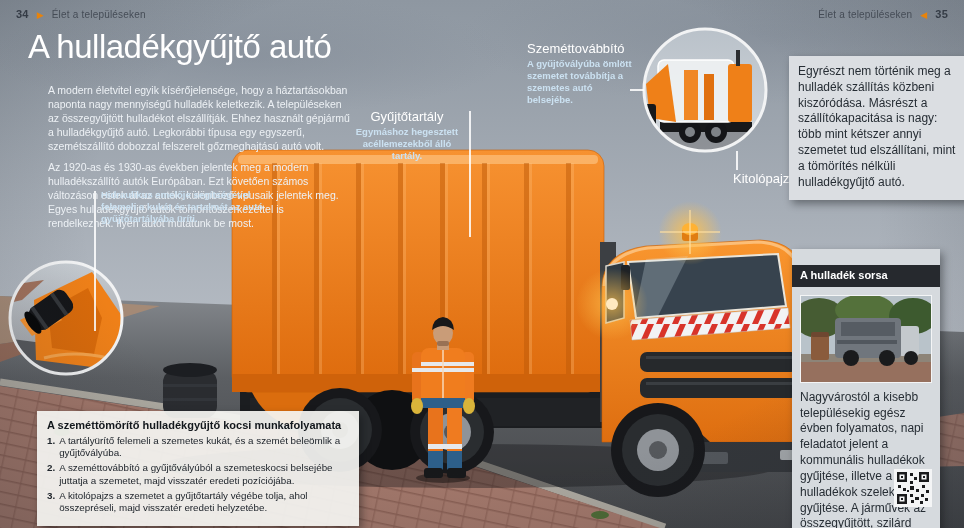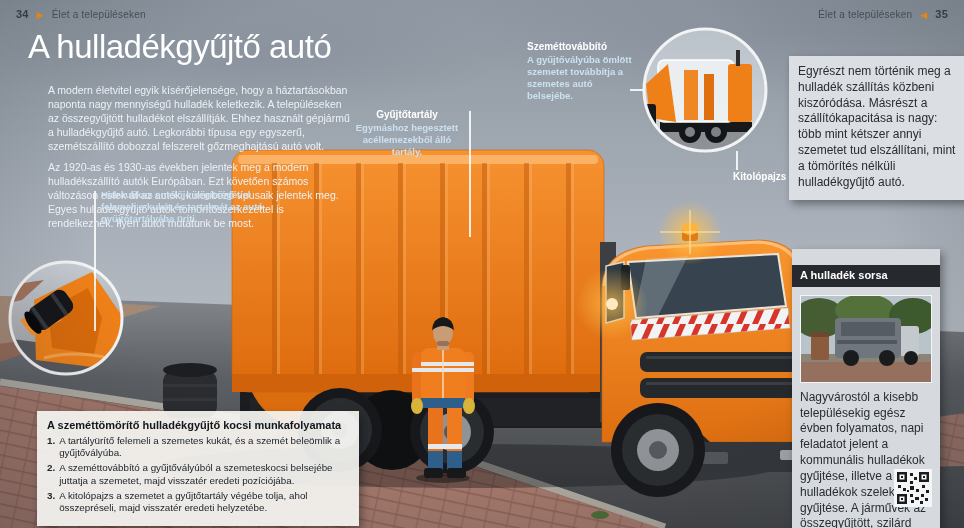--- a/index.html
+++ b/index.html
@@ -15,21 +15,21 @@
   .hdr-left{left:16px;}
   .hdr-right{right:16px;}
   
   .title{position:absolute;left:28px;top:28px;width:330px;margin:0;
          font-size:33px;font-weight:normal;color:#ffffff;letter-spacing:-.5px;}
   .intro{position:absolute;left:28px;top:84px;width:303px;color:#edf1f5;
          font-size:10.5px;line-height:1.33;margin-left:20px;}
   .intro p{margin:0 0 7px 0;}
   
   .callout{position:absolute;color:#fff;}
-  .callout h4{margin:0 0 2px 0;font-size:10px;font-weight:bold;}
+  .callout h4{margin:0 0 2px 0;font-size:13px;font-weight:normal;}
   .callout p{margin:0;font-size:9.5px;line-height:1.28;color:#cbe1f1;font-weight:bold;}
   .co-tartalyurito{left:101px;top:189px;width:170px;}
   .co-szemettovabbito{left:527px;top:41px;width:112px;}
   .co-gyujtotartaly{left:352px;top:109px;width:110px;text-align:center;}
   .co-kitolopajzs{left:733px;top:171px;width:188px;}
   .cline{position:absolute;background:rgba(255,255,255,.85);}
   
   .infobox{position:absolute;background:#dbdee2;box-shadow:3px 4px 8px rgba(10,12,16,.4);}
   .infobox h3{margin:0 0 4px 0;font-size:11px;font-weight:bold;color:#1a2027;line-height:1.25;}
   .infobox p{margin:0;font-size:12px;line-height:1.32;color:#262d34;}

